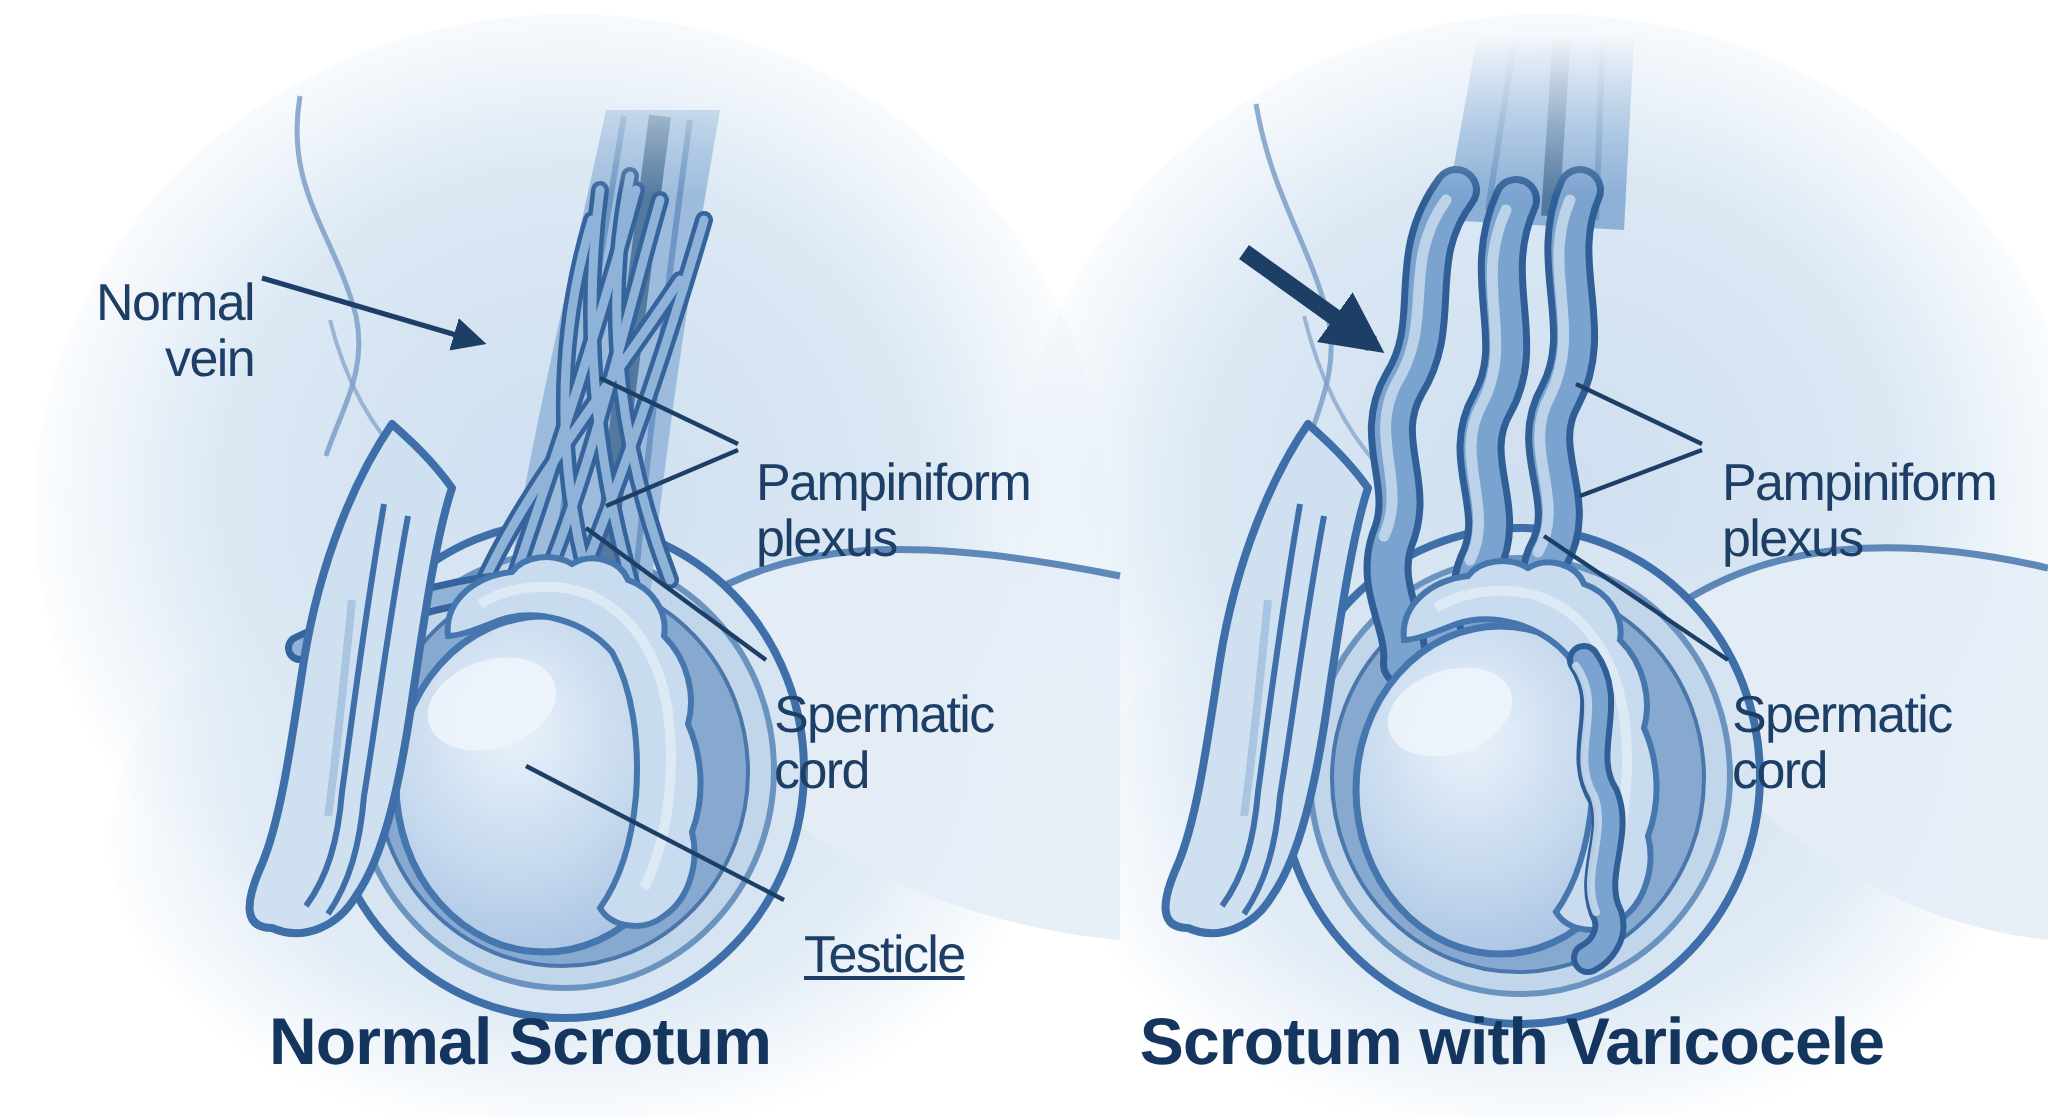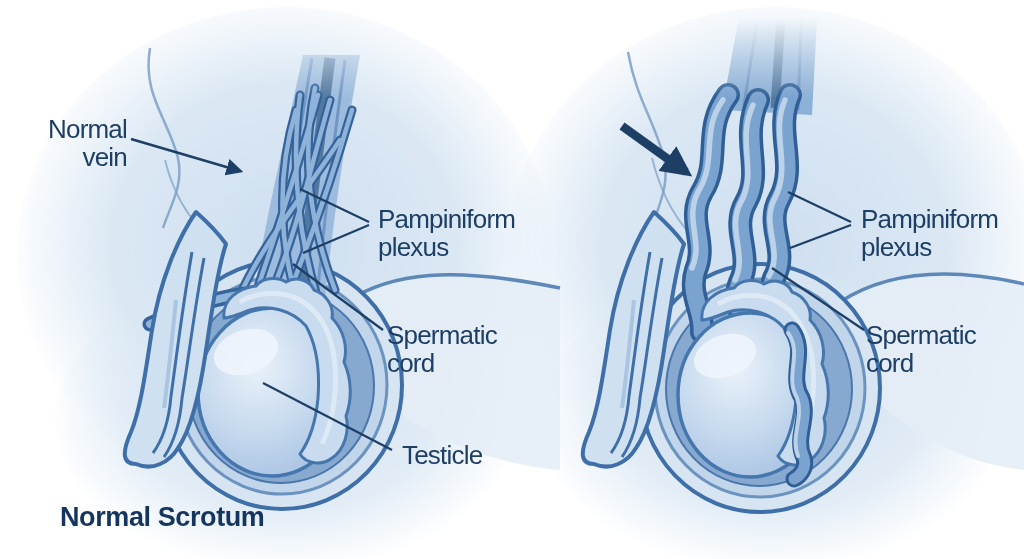--- a/index.html
+++ b/index.html
@@ -5,26 +5,27 @@
   html,body{margin:0;padding:0;background:#fff;}
   .stage{
     position:relative;width:1024px;height:559px;overflow:hidden;
     background:#ffffff;
     font-family:"Liberation Sans", sans-serif;
   }
   .label{
     position:absolute;color:var(--ink,#1d3f66);
     font-size:26px;line-height:1.08;letter-spacing:-0.8px;
     font-weight:500;
+    margin-top:22px;
   }
   .label.right-align{text-align:right;}
   .caption{
     position:absolute;color:var(--caption,#14355e);
-    font-size:27px;font-weight:700;letter-spacing:-0.4px;
-    top:502px;width:400px;
+    font-size:33px;font-weight:700;letter-spacing:-0.4px;
+    text-align:center;top:502px;width:400px;
   }
   svg{position:absolute;left:0;top:0;}
   .leader{stroke:var(--ink,#1d3f66);stroke-width:2.2;fill:none;}
   .leader-arrow{stroke:var(--ink,#1d3f66);stroke-width:2.6;fill:none;}
   .leader-arrow-bold{stroke:var(--ink,#1d3f66);stroke-width:8.5;fill:none;}
   .outline{stroke:var(--outline,#3e6fa8);}
 </style>
 </head>
 <body>
 
@@ -200,23 +201,24 @@
       <path d="M772,268 L864,330" class="leader"></path>
     </g>
   </svg>
 
   <div class="label right-align" style="left:22px;top:115px;width:105px;">Normal vein</div>
 
   <div class="label" style="left:378px;top:205px;width:150px;">Pampiniform plexus</div>
 
   <div class="label" style="left:387px;top:321px;width:125px;">Spermatic cord</div>
 
-  <div class="label" style="left:402px;top:441px;width:120px;">Testicle</div>
+  <div class="label" style="left:402px;top:441px;width:120px;text-decoration:underline;">Testicle</div>
 
 
   <div class="label" style="left:861px;top:205px;width:150px;">Pampiniform plexus</div>
 
   <div class="label" style="left:866px;top:321px;width:125px;">Spermatic cord</div>
 
   <div class="caption" style="left:60px;">Normal Scrotum</div>
 
+  <div class="caption" style="left:556px;">Scrotum with Varicocele</div>
 
 </div>
 
 </body></html>

